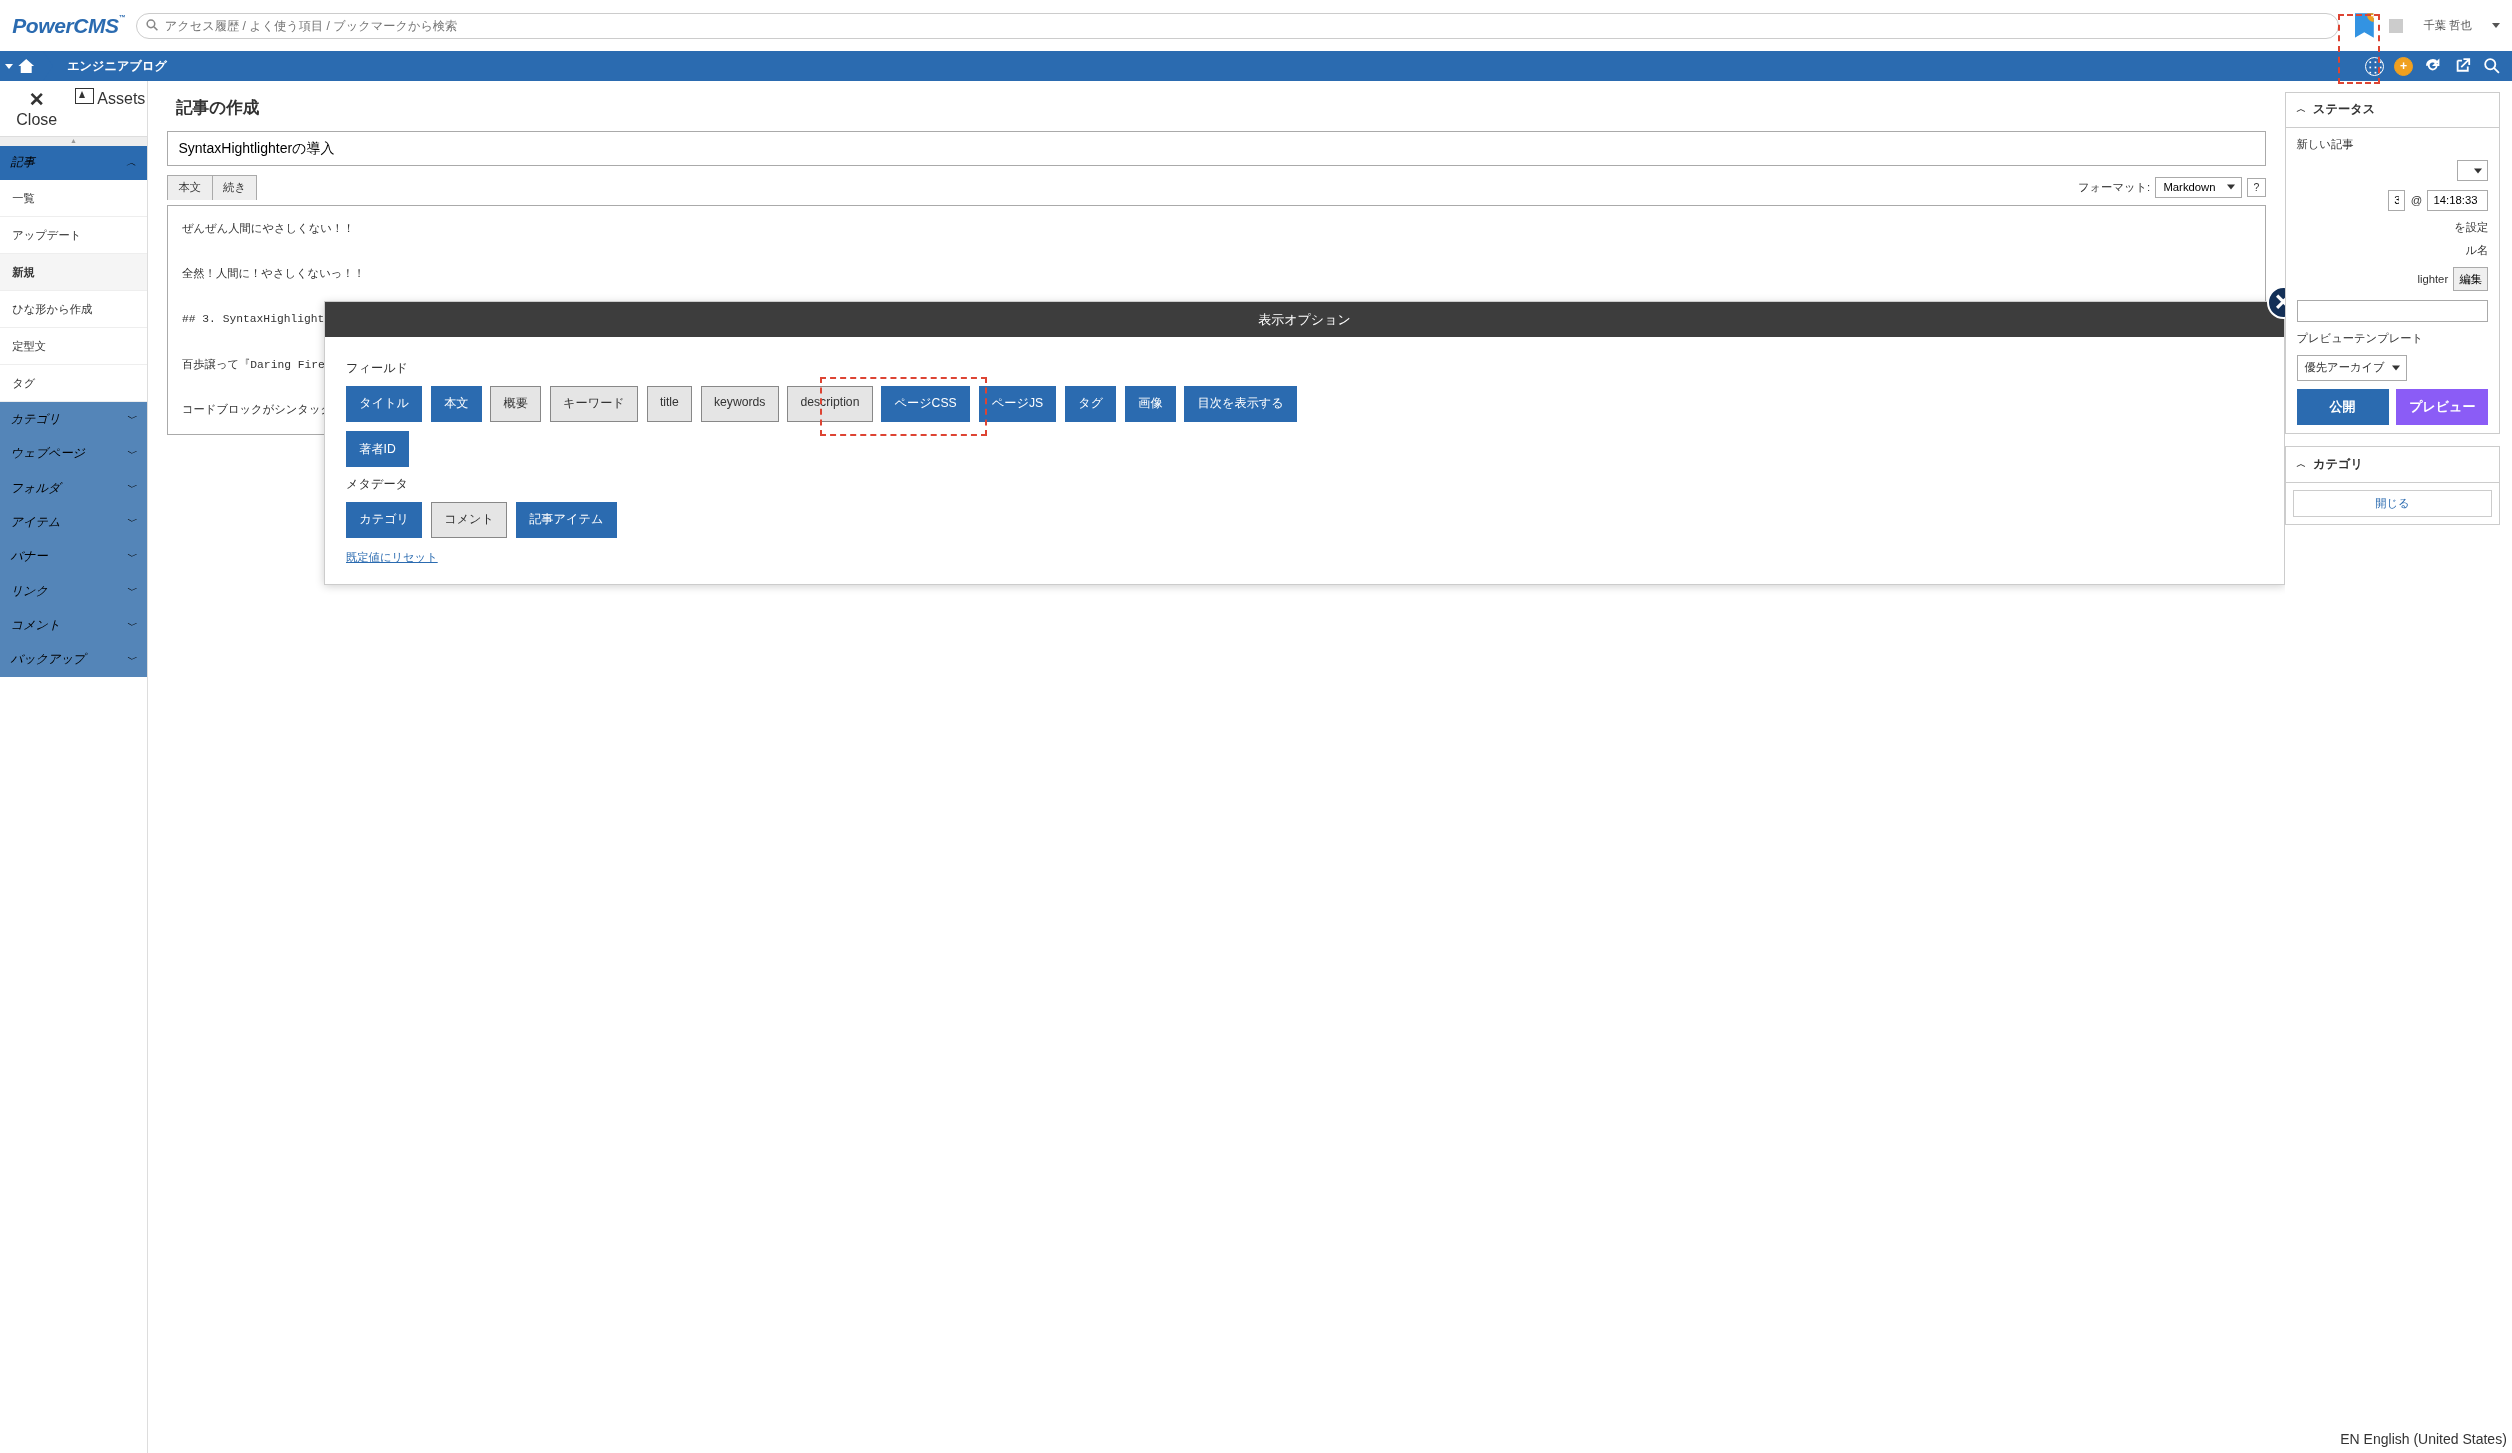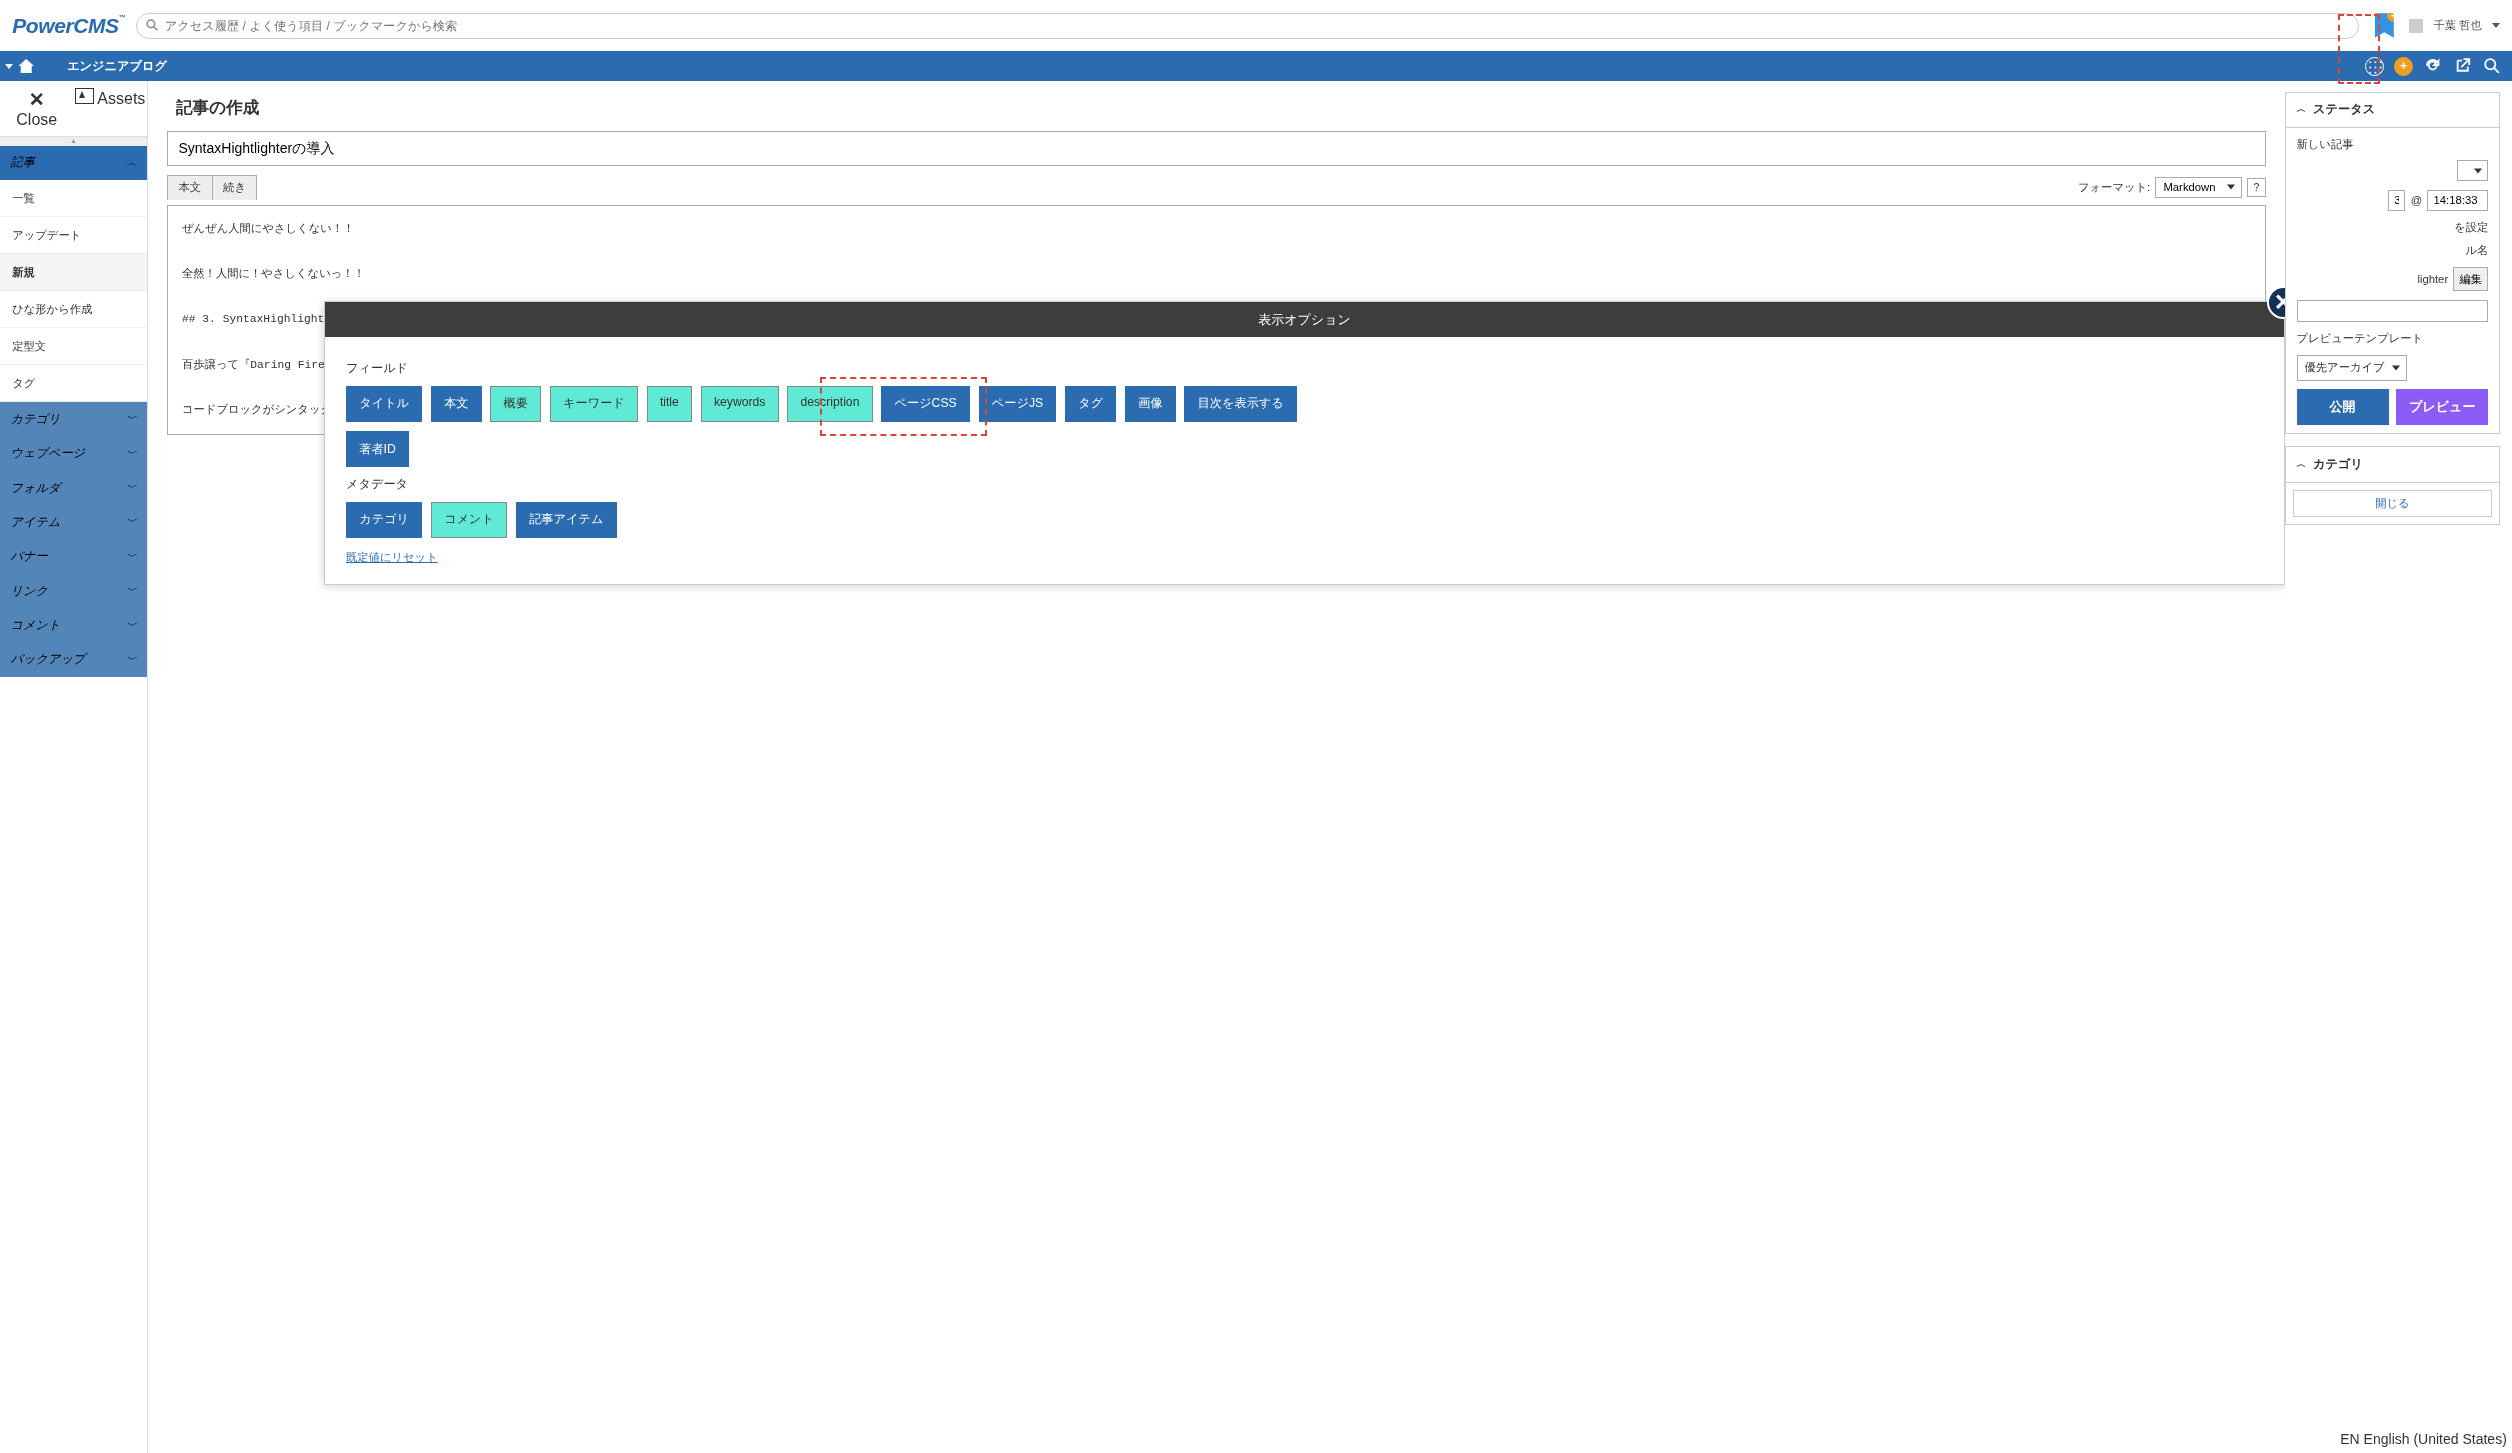--- a/index.html
+++ b/index.html
@@ -6,21 +6,21 @@
 body { background: #fff; color: #333; font-size: 11.3px; overflow: hidden; }
 
 .top-bar { height: 51px; display: flex; align-items: center; padding: 0 12.2px; gap: 10.5px; }
 .logo { font-size: 21px; font-weight: 600; color: #2b6bb0; font-style: italic; letter-spacing: -0.4px; }
 .logo sup { font-size: 7px; vertical-align: top; }
 .search-wrap { flex: 1; position: relative; }
 .search-wrap input { width: 100%; height: 26px; border: 0.9px solid #ccc; border-radius: 13px; padding: 0 12.2px 0 28px; font-size: 12.2px; color: #666; background: #fff; }
 .search-wrap .sicon { position: absolute; left: 10.5px; top: 50%; transform: translateY(-50%); color: #888; }
 .bookmark-icon { width: 19px; height: 24.4px; background: #3393e2; clip-path: polygon(0 0,100% 0,100% 100%,50% 78%,0 100%); position: relative; }
 .bookmark-icon::after { content: "+"; position: absolute; top: -5.2px; right: -7px; width: 14px; height: 14px; background: #f0a020; color: #fff; border-radius: 50%; font-size: 10.5px; line-height: 14px; text-align: center; font-weight: bold; }
-.user-area { display: flex; align-items: center; gap: 10px; color: #555; }
+.user-area { display: flex; align-items: center; gap: 20px; color: #555; }
 .avatar { width: 14px; height: 14px; background: #ccc; }
 .caret-down { width: 0; height: 0; border-left: 4.4px solid transparent; border-right: 4.4px solid transparent; border-top: 5.2px solid #555; }
 
 .blue-bar { height: 30px; background: #2b6bb0; display: flex; align-items: center; color: #fff; }
 .blue-bar .home-seg { display: flex; align-items: center; height: 100%; background: #2b6bb0; position: relative; padding: 0 8.7px 0 5.2px; }
 .blue-bar .home-seg::after { content:""; position:absolute; right:-10.5px; top:0; width:0; height:0; border-top:15px solid transparent; border-bottom:15px solid transparent; border-left:10.5px solid #2b6bb0; }
 .blue-bar .tri { width:0;height:0;border-left:4.4px solid transparent;border-right:4.4px solid transparent;border-top:5.2px solid #fff;margin-right:5.2px; }
 .blue-bar .home { width:15.7px;height:14px;background:#fff;clip-path:polygon(50% 0,100% 50%,85% 50%,85% 100%,15% 100%,15% 50%,0 50%); }
 .blue-bar .site-name { font-weight: bold; font-size: 12.2px; padding-left: 24.4px; }
 .blue-bar .right-icons { margin-left: auto; display: flex; gap: 10.5px; padding-right: 10.5px; align-items: center; }
@@ -71,21 +71,21 @@
 .prev-btn { background:#8b5cf6; color:#fff; border:none; padding:8.7px 0; width:48%; font-size:13px; font-weight:bold; cursor:pointer; }
 .btn-row { display:flex; gap:4%; margin-top:5.2px; }
 .open-link { color:#2b6bb0; text-align:center; display:block; padding:5.2px 0; }
 
 .modal-overlay { position:absolute; left:176px; right:0; top:220px; background:#fff; box-shadow:0 1.7px 8.7px rgba(0,0,0,.2); border:0.9px solid #ccc; z-index:100; }
 .modal-title { background:#3d3d3d; color:#fff; font-size:13px; text-align:center; padding:8.7px 0; position:relative; }
 .modal-close { position:absolute; right:-15.7px; top:-15.7px; width:33px; height:33px; background:#143057; border-radius:50%; color:#fff; font-size:22.7px; font-weight:bold; display:flex; align-items:center; justify-content:center; cursor:pointer; border:2.6px solid #fff; }
 .modal-body { padding:15.7px 21px 19px 21px; }
 .modal-sec-label { font-size:12.2px; margin:7px 0 8.7px 0; color:#333; }
 .chip-row { display:flex; flex-wrap:wrap; gap:8.7px; margin-bottom:8.7px; position:relative; }
-.chip { border:1.7px solid #888; padding:8.7px 12.2px; font-size:12.2px; cursor:pointer; background:#5eead4; color:#333; }
+.chip { border:1.7px solid #888; padding:8.7px 12.2px; font-size:12.2px; cursor:pointer; background:#e5e5e5; color:#333; }
 .chip.on { background:#2b6bb0; border-color:#2b6bb0; color:#fff; }
 .reset-link { color:#2b6bb0; text-decoration:underline; font-size:11.3px; cursor:pointer; }
 
 .taskbar-lang { position:fixed; right:5.2px; bottom:6px; font-size:14px; color:#333; }
 </style>
 </head>
 <body>
 
 <div class="top-bar">
   <div class="logo"><span>PowerCMS</span><sup>™</sup></div>

